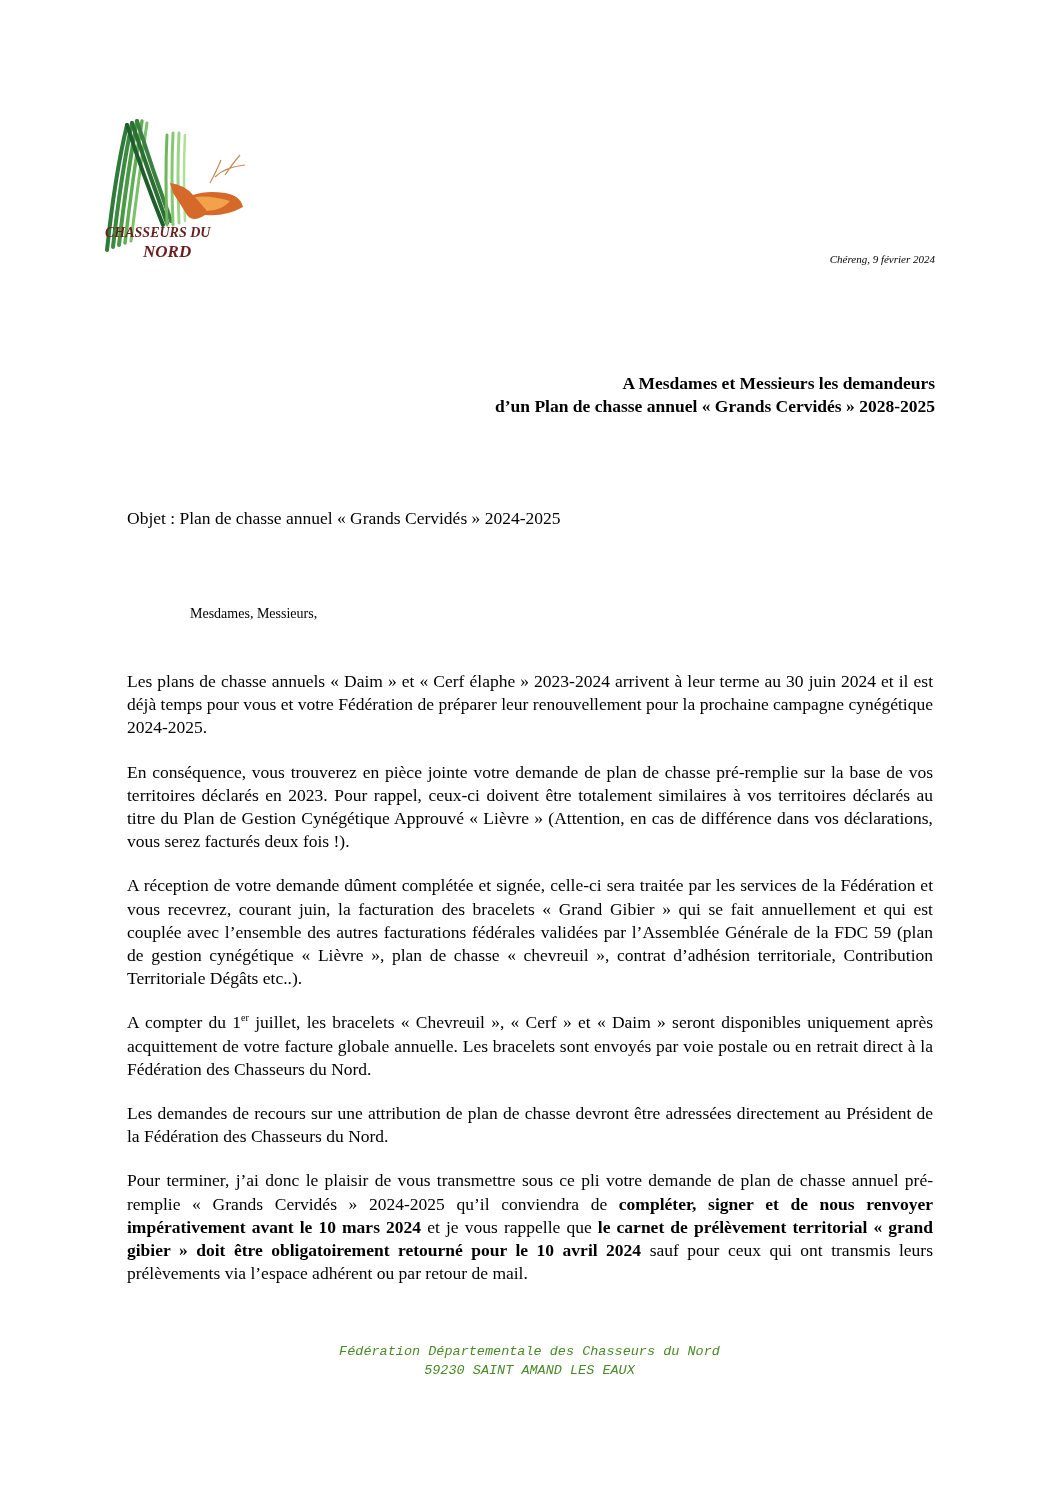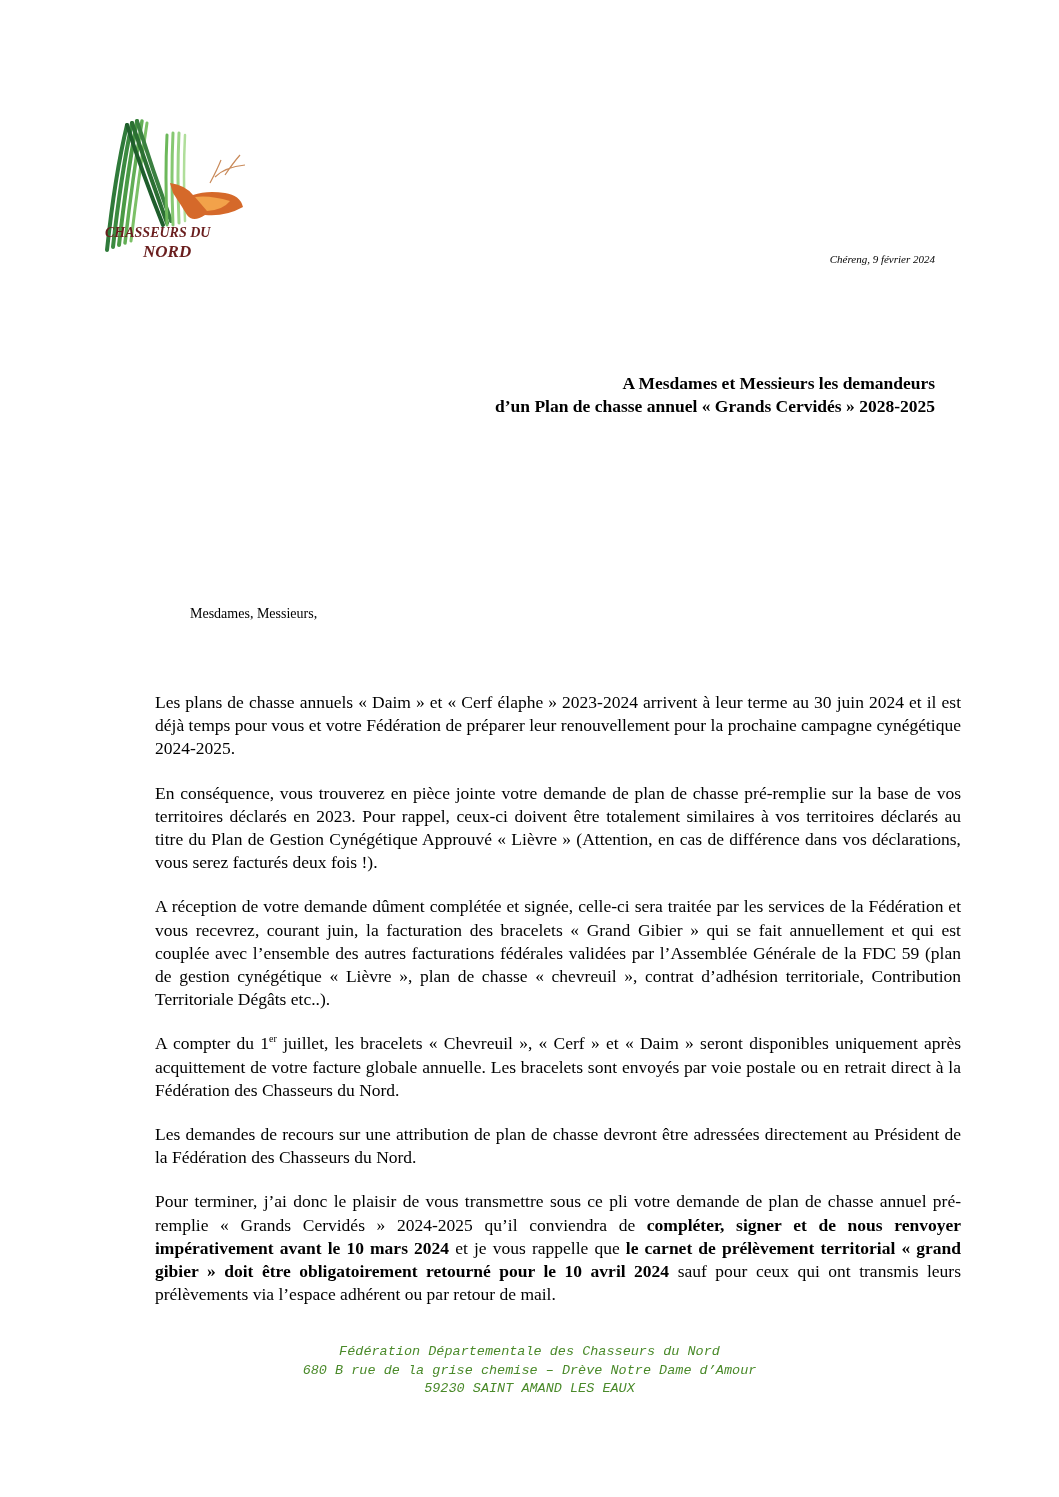--- a/index.html
+++ b/index.html
@@ -4,21 +4,21 @@
 <style>
   html, body { margin: 0; padding: 0; background: #ffffff; }
   body { width: 1059px; height: 1497px; position: relative; overflow: hidden;
          font-family: "Liberation Serif", "DejaVu Serif", serif; color: #000; }
   .page { position: absolute; left: 0; top: 0; width: 1059px; height: 1497px; }
   .logo { position: absolute; left: 95px; top: 115px; width: 160px; height: 150px; }
   .date { position: absolute; right: 124px; top: 253px; font-style: italic; font-size: 11px; }
   .recipient { position: absolute; right: 124px; top: 372px; text-align: right; font-size: 17.5px; line-height: 23px; font-weight: bold; }
   .object { position: absolute; left: 127px; top: 508px; font-size: 17.5px; }
   .salutation { position: absolute; left: 190px; top: 606px; font-size: 14px; }
-  .body { position: absolute; left: 127px; top: 691px; width: 806px; font-size: 17.5px; line-height: 23.2px; margin-left: 28px; }
+  .body { position: absolute; left: 127px; top: 670px; width: 806px; font-size: 17.5px; line-height: 23.2px; }
   .body p { margin: 0 0 21px 0; text-align: justify; }
   .body b { font-weight: bold; }
   sup { font-size: 10px; line-height: 0; }
   .footer { position: absolute; left: 0; width: 1059px; top: 1343px; text-align: center;
             font-family: Liberation Mono, monospace; font-style: italic;
             font-size: 13.5px; line-height: 18.5px; color: #4a8a2a; }
 </style>
 </head>
 <body>
 
@@ -48,31 +48,31 @@
     </svg>
   </div>
 
   <div class="date">Chéreng, 9 février 2024</div>
 
   <div class="recipient">
     <div>A Mesdames et Messieurs les demandeurs</div>
     <div>d’un Plan de chasse annuel « Grands Cervidés » 2028-2025</div>
   </div>
 
+  <div class="object">Objet : Plan de chasse annuel « Grands Cervidés » 2024-2025</div>
 
   <div class="salutation">Mesdames, Messieurs,</div>
 
   <div class="body">
     <p>Les plans de chasse annuels « Daim » et « Cerf élaphe » 2023-2024 arrivent à leur terme au 30 juin 2024 et il est déjà temps pour vous et votre Fédération de préparer leur renouvellement pour la prochaine campagne cynégétique 2024-2025.</p>
     <p>En conséquence, vous trouverez en pièce jointe votre demande de plan de chasse pré-remplie sur la base de vos territoires déclarés en 2023. Pour rappel, ceux-ci doivent être totalement similaires à vos territoires déclarés au titre du Plan de Gestion Cynégétique Approuvé « Lièvre » (Attention, en cas de différence dans vos déclarations, vous serez facturés deux fois !).</p>
     <p>A réception de votre demande dûment complétée et signée, celle-ci sera traitée par les services de la Fédération et vous recevrez, courant juin, la facturation des bracelets « Grand Gibier » qui se fait annuellement et qui est couplée avec l’ensemble des autres facturations fédérales validées par l’Assemblée Générale de la FDC 59 (plan de gestion cynégétique « Lièvre », plan de chasse « chevreuil », contrat d’adhésion territoriale, Contribution Territoriale Dégâts etc..).</p>
     <p><span>A compter du 1</span><sup>er</sup><span> juillet, les bracelets « Chevreuil », « Cerf » et « Daim » seront disponibles uniquement après acquittement de votre facture globale annuelle. Les bracelets sont envoyés par voie postale ou en retrait direct à la Fédération des Chasseurs du Nord.</span></p>
     <p>Les demandes de recours sur une attribution de plan de chasse devront être adressées directement au Président de la Fédération des Chasseurs du Nord.</p>
     <p><span>Pour terminer, j’ai donc le plaisir de vous transmettre sous ce pli votre demande de plan de chasse annuel pré-remplie « Grands Cervidés » 2024-2025 qu’il conviendra de </span><b>compléter, signer et de nous renvoyer impérativement avant le 10 mars 2024</b><span> et je vous rappelle que </span><b>le carnet de prélèvement territorial « grand gibier » doit être obligatoirement retourné pour le 10 avril 2024</b><span> sauf pour ceux qui ont transmis leurs prélèvements via l’espace adhérent ou par retour de mail.</span></p>
   </div>
 
   <div class="footer">
     <div>Fédération Départementale des Chasseurs du Nord</div>
-    <div>680 B rue de la grise chemise – Drève Notre Dame d’Amour</div>
     <div>59230 SAINT AMAND LES EAUX</div>
   </div>
 
 </div>
 
 </body></html>

